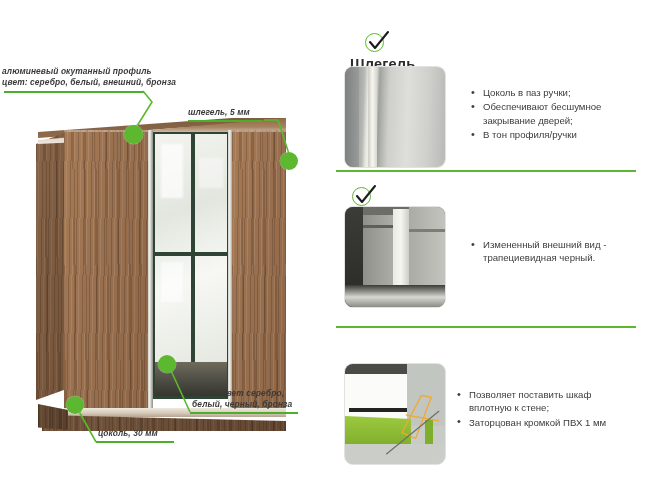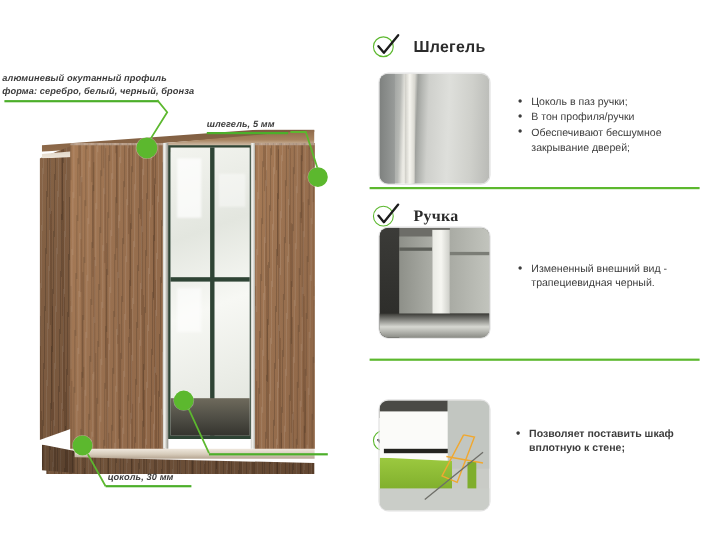--- a/index.html
+++ b/index.html
@@ -128,21 +128,21 @@
     position:absolute; left:2px; top:286px; width:30px; height:26px;
     clip-path: polygon(0 0, 100% 6px, 100% 100%, 0 90%);
     filter: brightness(0.62);
   }
 
   
   #right-panel { position:absolute; left:320px; top:0; width:332px; height:500px; }
   .section { position:absolute; left:0; width:332px; }
   .divider { position:absolute; left:16px; width:300px; height:2.4px; background:#5cb82e; }
 
-  .sec-head { position:absolute; display:flex; align-items:center; }
+  .sec-head { position:absolute; display:flex; align-items:center;flex-direction:column; }
   .check-wrap { position:relative; width:26px; height:26px; }
   .sec-title {
     font-size:14.5px; font-weight:bold; color:#2b2b2b;
     margin-left:12px; letter-spacing:0.2px;
   }
 
   .thumb {
     position:absolute; width:102px; height:102px;
     border-radius:9px; overflow:hidden;
     border:1px solid #e2e2e2;
@@ -223,37 +223,41 @@
         <div class="door door-right wood"></div>
       </div>
 
       <div class="plinth-top"></div>
       <div class="plinth wood"></div>
       <div class="foot-left wood"></div>
     </div>
 
     <div class="anno" style="left:2px; top:66px;">
       <span class="ul">алюминевый окутанный профиль</span>
-      <span class="ul">форма: серебро, белый, черный, бронза</span>
+      <span class="ul">цвет: серебро, белый, внешний, бронза</span>
     </div>
     <div class="anno-rule" style="left:4px; top:91px; width:140px;"></div>
     <svg class="connector" style="left:0; top:88px; width:170px; height:80px;" viewBox="0 0 170 80">
       <polyline points="143,3 152,14 132,46" fill="none" stroke="#5cb82e" stroke-width="1.6"></polyline>
     </svg>
     <div class="dot" style="left:124px; top:125px; width:19px; height:19px;"></div>
 
     <div class="anno" style="left:188px; top:107px;">
       <span class="ul">шлегель, 5 мм</span>
     </div>
     <div class="anno-rule" style="left:188px; top:120px; width:74px;"></div>
     <svg class="connector" style="left:180px; top:116px; width:130px; height:70px;" viewBox="0 0 130 70">
       <polyline points="84,4 98,4 109,38" fill="none" stroke="#5cb82e" stroke-width="1.6"></polyline>
     </svg>
     <div class="dot" style="left:280px; top:152px; width:18px; height:18px;"></div>
 
+    <div class="anno" style="left:192px; top:388px;">
+      <span class="ul">ручки, цвет серебро,</span>
+      <span class="ul">белый, черный, бронза</span>
+    </div>
     <div class="anno-rule" style="left:190px; top:412px; width:108px;"></div>
     <svg class="connector" style="left:150px; top:356px; width:70px; height:62px;" viewBox="0 0 70 62">
       <polyline points="18,8 40,56" fill="none" stroke="#5cb82e" stroke-width="1.6"></polyline>
     </svg>
     <div class="dot" style="left:158px; top:355px; width:18px; height:18px;"></div>
 
     <div class="anno" style="left:98px; top:428px;">
       <span class="ul">цоколь, 30 мм</span>
     </div>
     <div class="anno-rule" style="left:96px; top:441px; width:78px;"></div>
@@ -278,22 +282,22 @@
 
       <div class="thumb" style="left:24px; top:66px;">
         <div class="t1">
           <div class="t1-dark"></div>
           <div class="t1-brush"></div>
         </div>
       </div>
 
       <div class="bullets" style="left:150px; top:86px; width:172px;">
         <div class="bullet">Цоколь в паз ручки;</div>
+        <div class="bullet">Обеспечивают бесшумное закрывание дверей;</div>
         <div class="bullet">В тон профиля/ручки</div>
-        <div class="bullet">Обеспечивают бесшумное закрывание дверей;</div>
       </div>
 
       <div class="divider" style="top:170px;"></div>
     </div>
 
     <div class="section" style="top:178px;">
       <div class="sec-head" style="left:18px; top:6px;font-family:Liberation Serif, serif;">
         <div class="check-wrap">
           <div class="check-circle"></div>
           <svg class="check-mark" width="26" height="26" viewBox="0 0 26 26">
@@ -343,18 +347,19 @@
           <div style="position:absolute;left:80%;top:56%;width:8%;height:30%;background:#7fae2c;"></div>
           <div style="position:absolute;left:0;top:80%;width:100%;height:20%;background:#cacdc8;"></div>
           <svg style="position:absolute;left:0;top:0;width:100%;height:100%;" viewBox="0 0 102 102">
             <polyline points="78,32 88,34 72,76 58,70 78,32" fill="none" stroke="#f0a830" stroke-width="1.3"></polyline>
             <polyline points="62,52 96,58" fill="none" stroke="#f0a830" stroke-width="1.3"></polyline>
             <polyline points="42,92 96,48" fill="none" stroke="#6e6e68" stroke-width="1.2"></polyline>
           </svg>
         </div>
       </div>
 
-      <div class="bullets" style="left:148px; top:54px; width:180px;font-weight:bold;">
+      <div class="bullets" style="left:136px; top:54px; width:180px;">
         <div class="bullet">Позволяет поставить шкаф вплотную к стене;</div>
+        <div class="bullet">Заторцован кромкой ПВХ 1 мм</div>
       </div>
     </div>
   </div>
 </div>
 
 </body></html>

